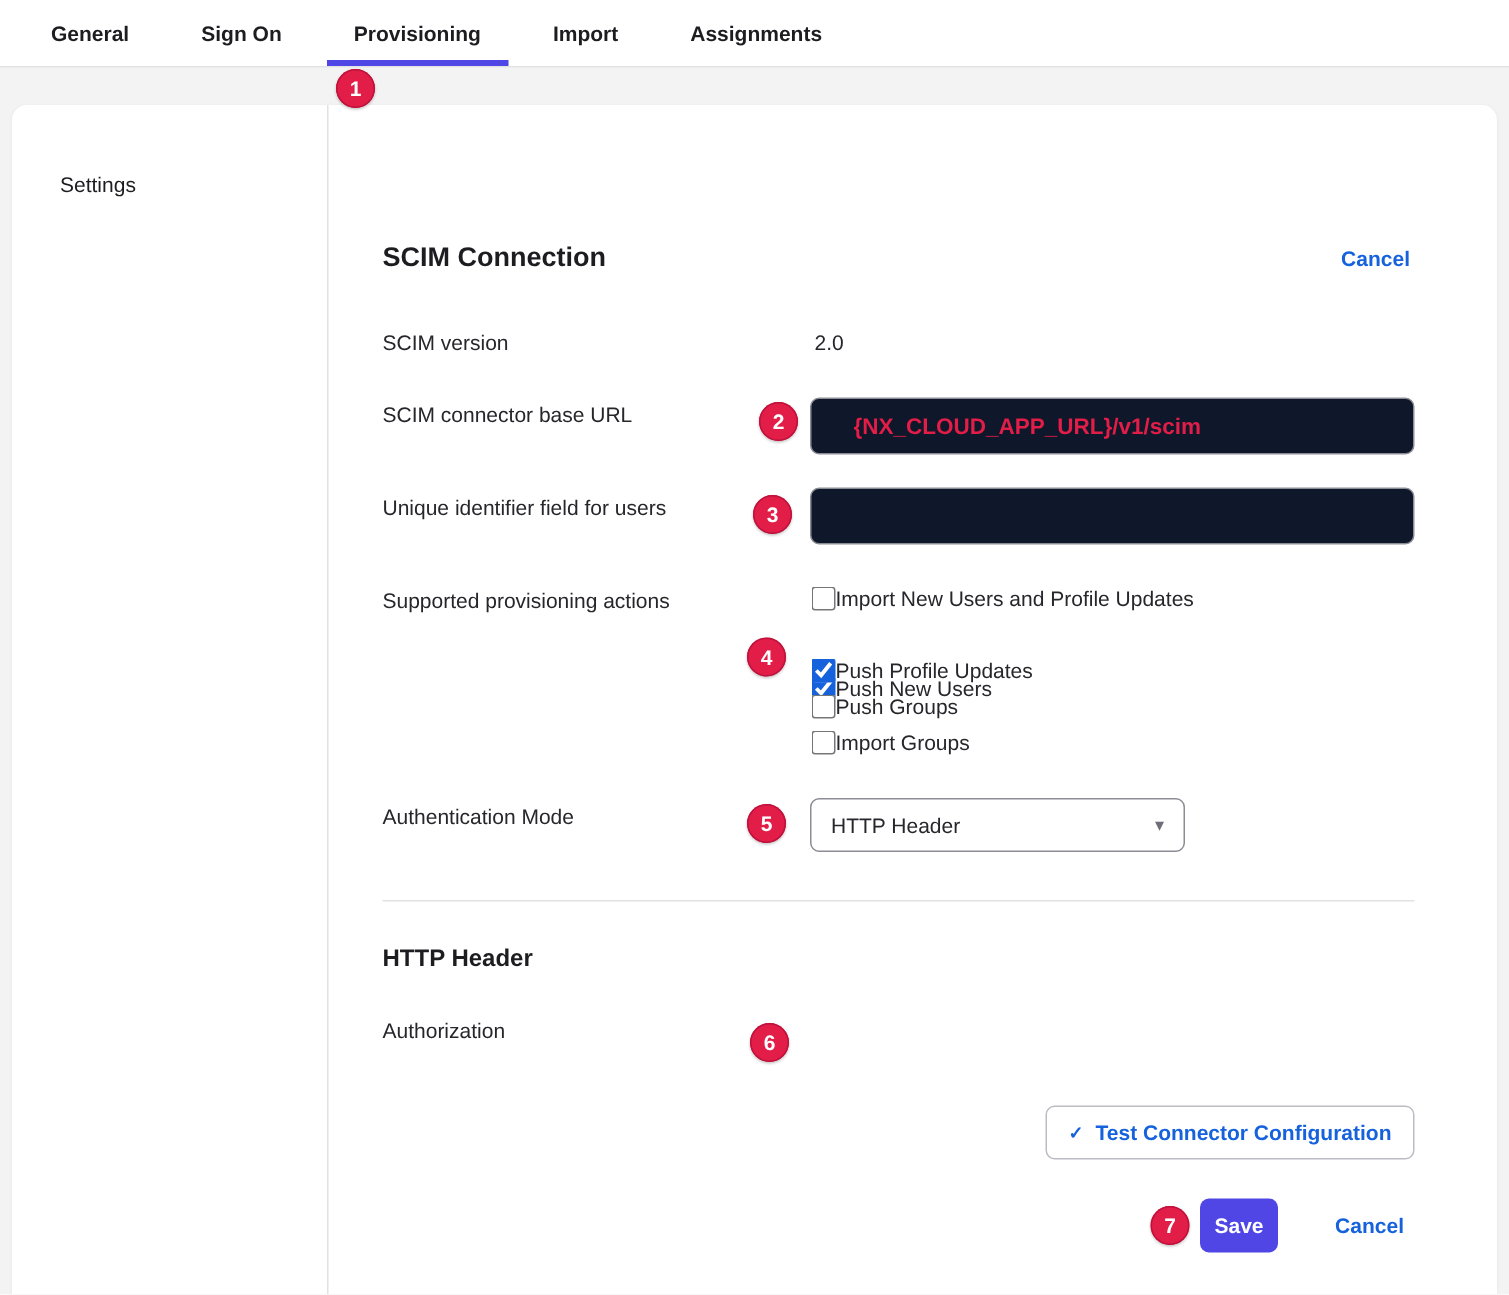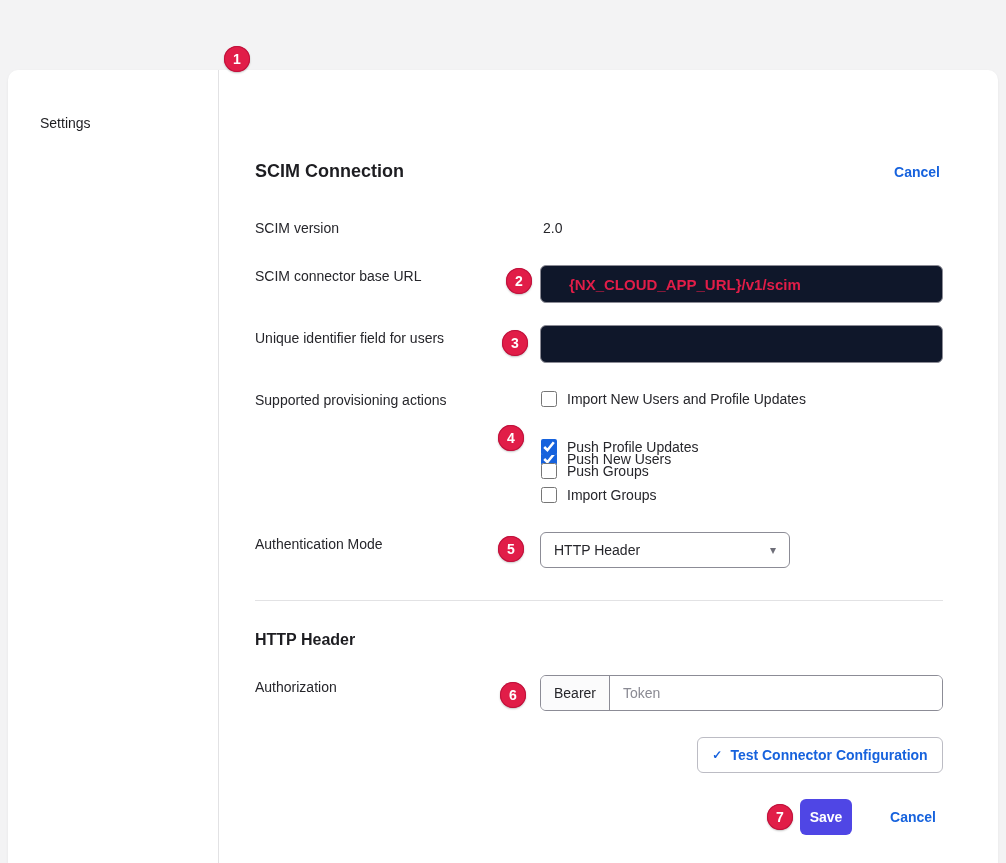--- a/index.html
+++ b/index.html
@@ -68,21 +68,21 @@
     position:absolute; left:532px; width:403px; height:38px;
     border:1px solid #8c8c96; border-radius:6px; background:#0f172a;
     font-family:"Liberation Sans","DejaVu Sans",sans-serif;
     font-size:15px; padding:0 28px; color:#26262b; outline:none;
   }
   .url-input { font-weight:700; color:#e11d48; }
 
   
   .check-row {
     position:absolute; left:533px; height:20px;
-    display:flex; align-items:center; gap:10px;
+    display:flex; align-items:center; gap:0;
   }
   .check-row input[type="checkbox"] {
     width:16px; height:16px; accent-color:#1662dd; cursor:pointer;
   }
   .check-row label { font-size:14px; color:#26262b; cursor:pointer; }
 
   
   .select-box {
     position:absolute; left:532px; top:462px; width:250px; height:36px;
     border:1px solid #8c8c96; border-radius:6px; background:#fff;
@@ -141,20 +141,27 @@
     background:#e11d48; box-shadow:0 0 0 1px #be123c inset, 0 1px 2px rgba(0,0,0,.25);
     color:#fff; font-size:14px; font-weight:700;
     display:flex; align-items:center; justify-content:center; z-index:5;
   }
 </style>
 </head>
 <body>
 
 <div id="screen">
 
+  <div class="topnav">
+    <div class="tab">General</div>
+    <div class="tab">Sign On</div>
+    <div class="tab active">Provisioning</div>
+    <div class="tab">Import</div>
+    <div class="tab">Assignments</div>
+  </div>
 
   <div class="card">
 
     <div class="sidebar-divider"></div>
     <div class="sidebar-heading">Settings</div>
 
     <div class="form-title">SCIM Connection</div>
     <a class="cancel-top">Cancel</a>
 
     <div class="field-label" style="top:150px;">SCIM version</div>
@@ -193,24 +200,20 @@
     <div class="select-box">
       <span>HTTP Header</span>
       <span class="chev">▾</span>
     </div>
 
     <div class="divider"></div>
 
     <div class="section-heading">HTTP Header</div>
 
     <div class="field-label" style="top:609px;">Authorization</div>
-    <div class="auth-group">
-      <div class="auth-prefix">Bearer</div>
-      <input type="text" placeholder="Token" style="">
-    </div>
 
     <button class="test-btn">
       <span class="check-icon">✓</span>
       <span>Test Connector Configuration</span>
     </button>
 
     <button class="save-btn">Save</button>
     <a class="cancel-bottom">Cancel</a>
   </div>
 

